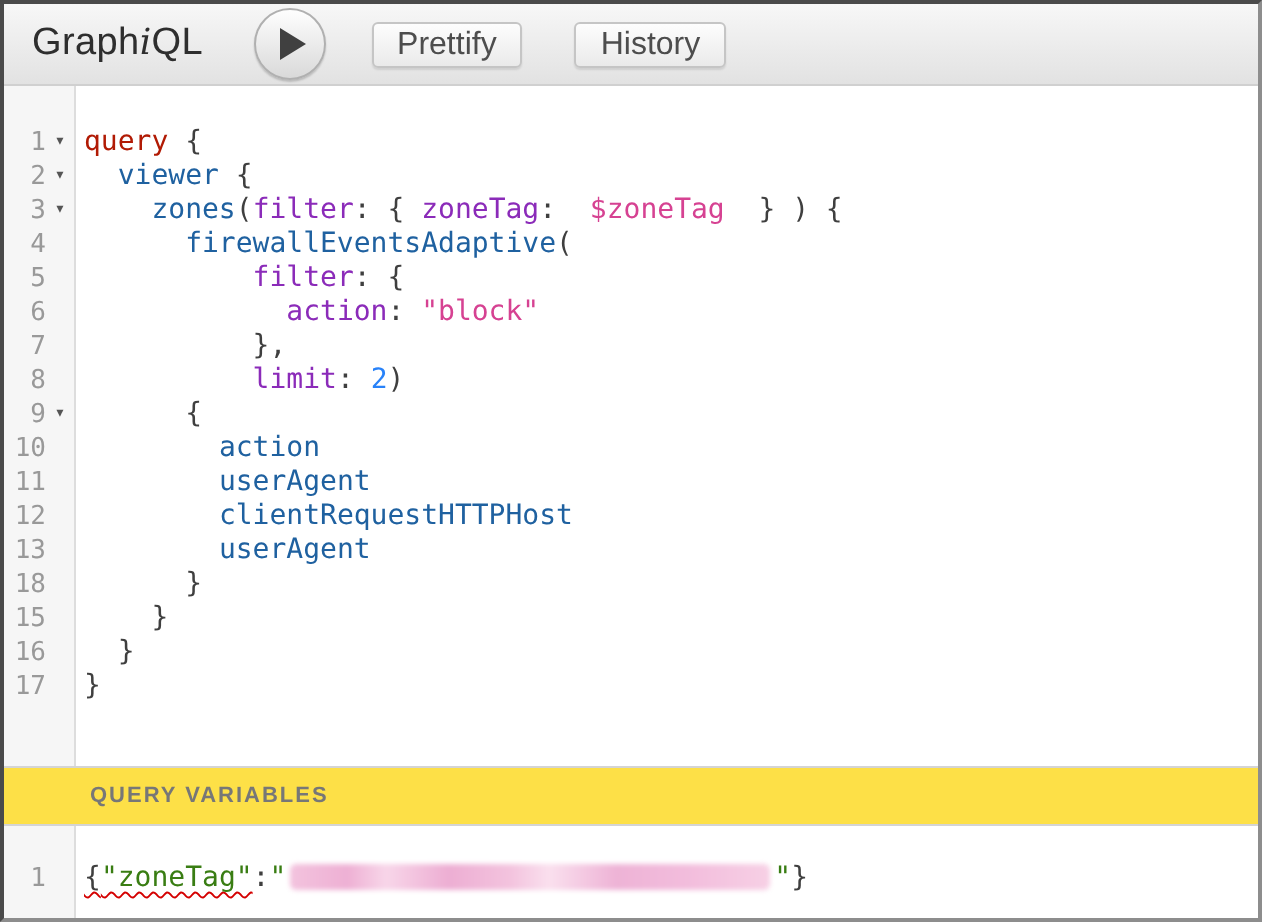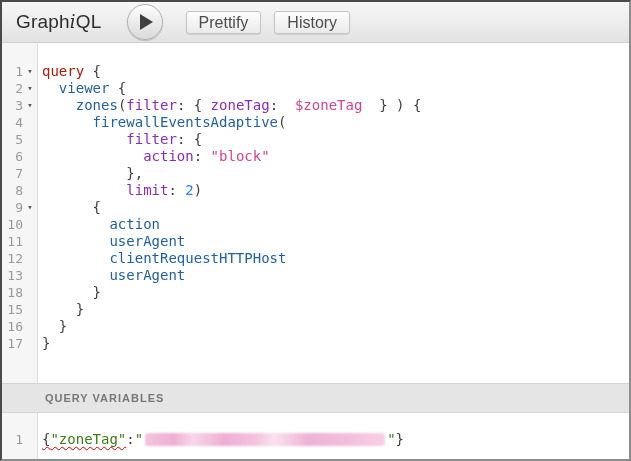--- a/index.html
+++ b/index.html
@@ -32,21 +32,21 @@
     border-top:8px solid transparent;border-bottom:8px solid transparent;
     border-left:13px solid #404040;
   }
   .tbtn{
     height:23px;padding:2px 12px;border-radius:3px;
     background:linear-gradient(#fdfdfd,#eaeaea);
     border:1px solid #c5c5c5;box-shadow:0 1px 1px rgba(0,0,0,0.10);
     color:#4d4d4d;font-size:16px;font-family:"Liberation Sans",sans-serif;cursor:pointer;
   }
   .tbtn.prettify{margin-left:23px;}
-  .tbtn.history{margin-left:13px;}
+  .tbtn.history{margin-left:26px;}
   
   .editor{display:flex;background:#fff;overflow:hidden;}
   .query-editor{flex:0 0 340px;height:340px;}
   .var-editor{flex:1 1 auto;}
   .gutter{
     flex:0 0 36px;background:var(--c-gbg);border-right:1px solid #ddd;
     padding-top:20px;font-family:"DejaVu Sans Mono",monospace;font-size:13px;
     color:var(--c-ln);
   }
   .var-editor .gutter{padding-top:18px;}
@@ -74,21 +74,21 @@
     display:inline-block;width:240px;height:13px;vertical-align:-2px;margin:0 2px;
     border-radius:3px;
     background:linear-gradient(90deg,
       #f3c3de 0%,#eeb0d4 12%,#f8d6e9 20%,#edaed3 33%,#f3c3de 46%,
       #fae0ee 54%,#eeb3d6 68%,#f2bcdc 82%,#f7d0e5 100%);
     filter:blur(1.3px);
   }
   
   .var-title{
     flex:0 0 30px;height:30px;display:flex;align-items:center;
-    background:#e5e5e5;border-top:1px solid #d4d4d4;border-bottom:1px solid #d4d4d4;
+    background:#fde047;border-top:1px solid #d4d4d4;border-bottom:1px solid #d4d4d4;
     padding-left:43px;
   }
   .var-title span{
     font-size:11px;font-weight:bold;letter-spacing:1px;color:#777;
   }
 </style>
 </head>
 <body>
 
 <div class="window">

